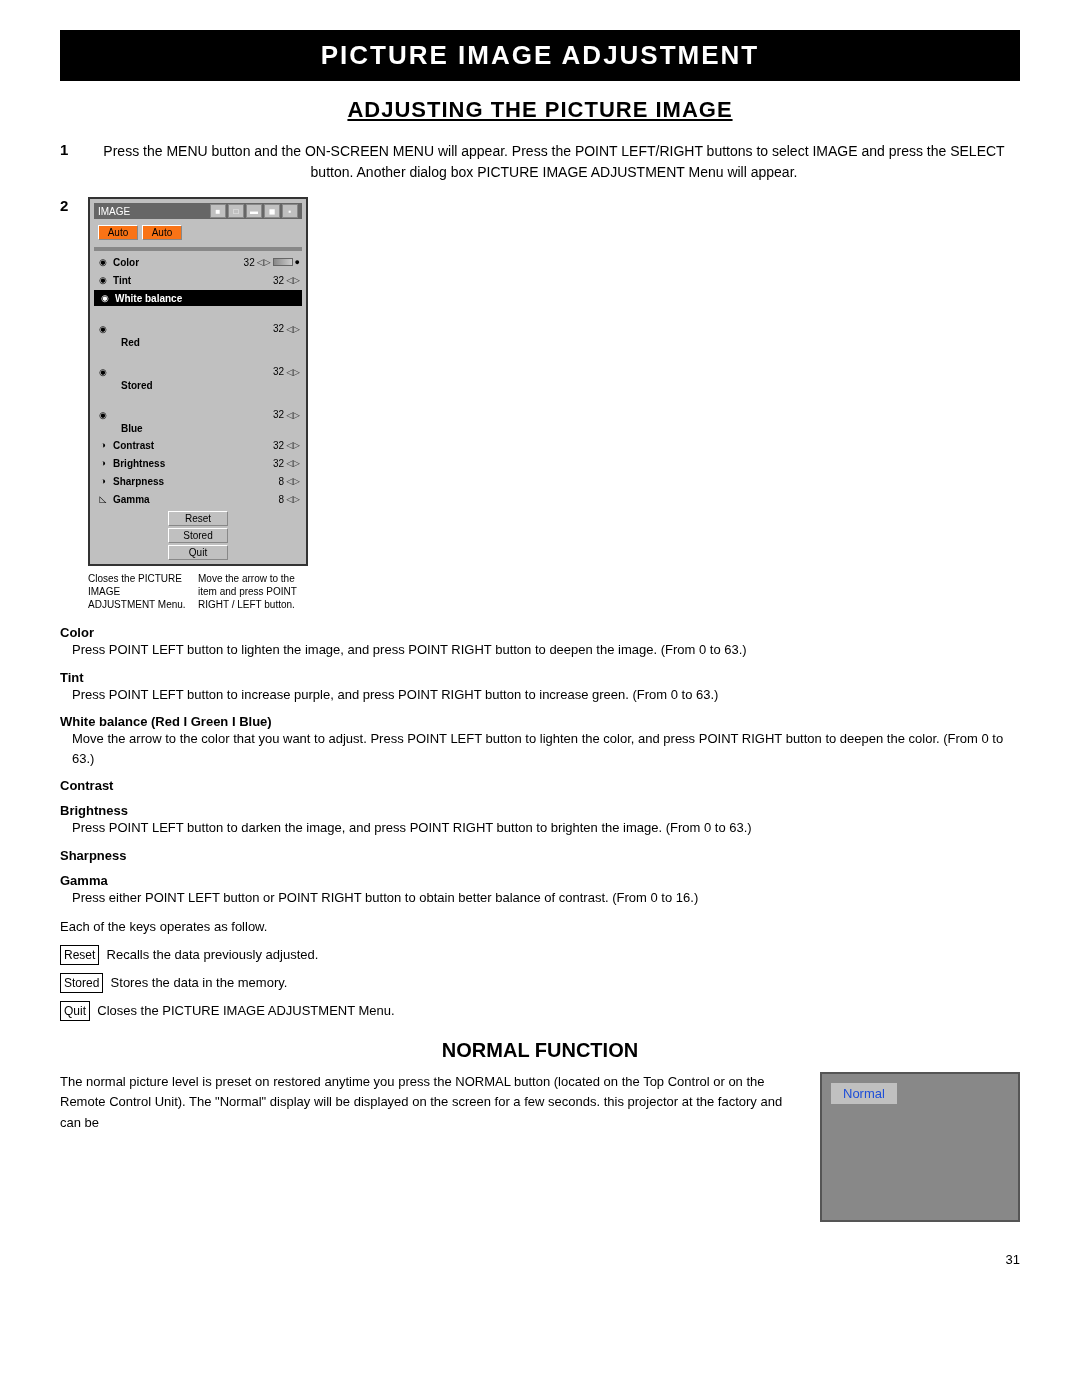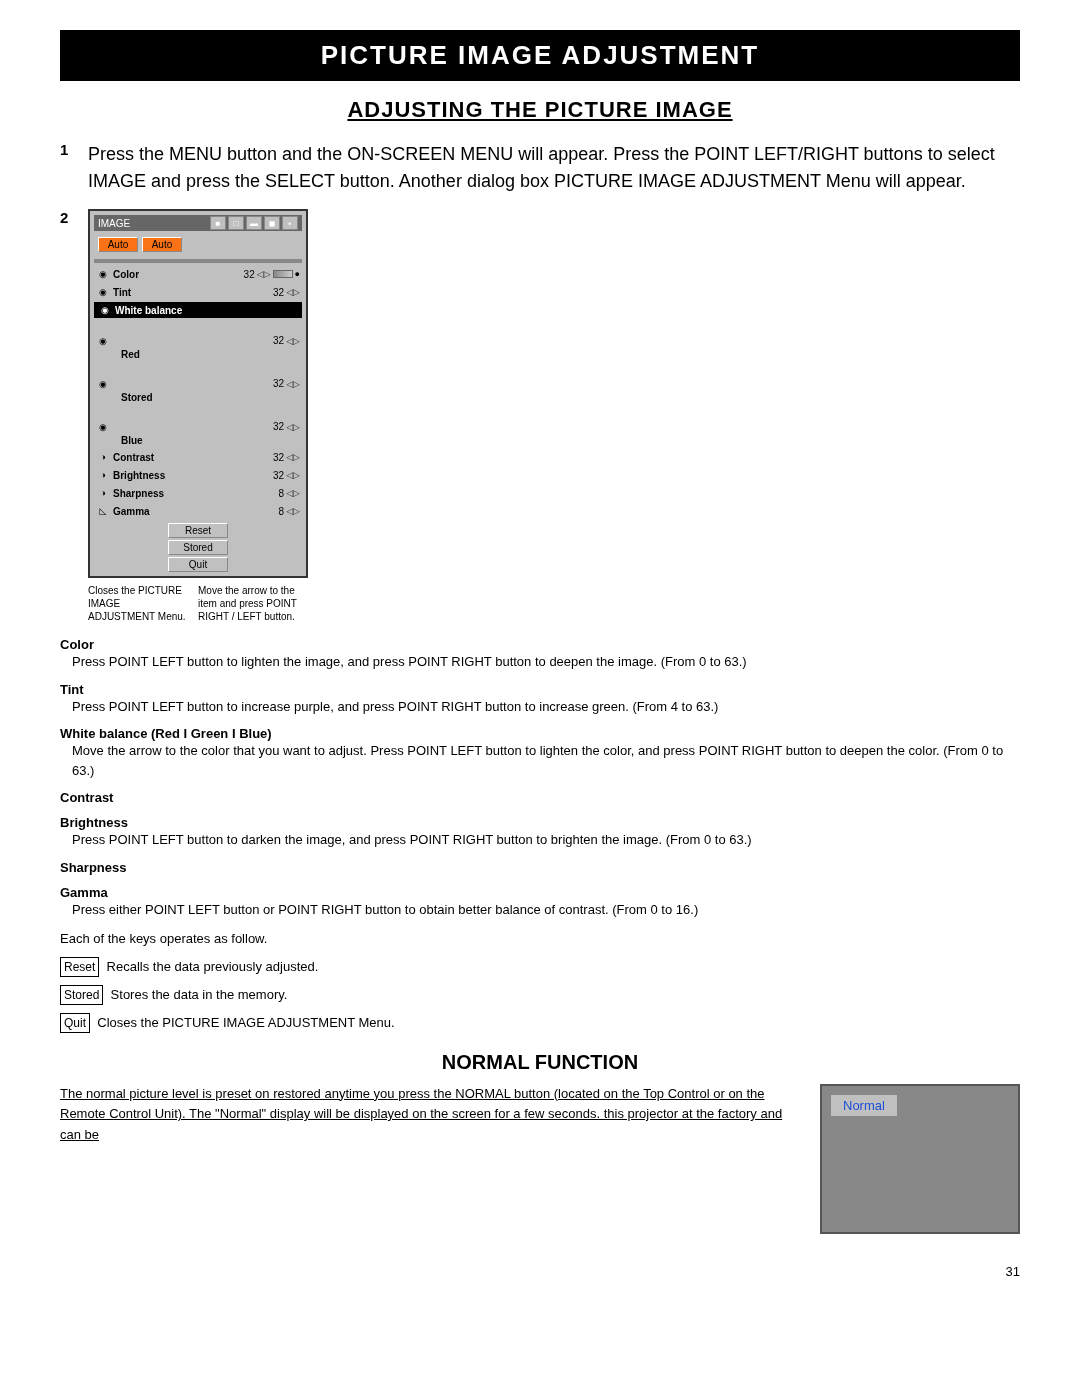--- a/index.html
+++ b/index.html
@@ -43,22 +43,23 @@
 
     .step-number {
       font-weight: bold;
       font-size: 15px;
       min-width: 28px;
       margin-top: 0;
     }
 
     .step-text {
       flex: 1;
-      font-size: 18px;
+      font-size: 14px;
       line-height: 1.5;
+      text-align: center;
     }
 
     .step2-row {
       display: flex;
       align-items: flex-start;
       gap: 20px;
     }
 
     .step2-text {
       flex: 1;
@@ -263,21 +264,20 @@
     .normal-section {
       display: flex;
       gap: 20px;
       align-items: flex-start;
     }
 
     .normal-text {
       flex: 1;
       font-size: 13px;
       line-height: 1.6;
-      text-decoration: underline;
     }
 
     .normal-image {
       width: 200px;
       height: 150px;
       background: #888;
       border: 2px solid #555;
       flex-shrink: 0;
       position: relative;
       display: flex;
@@ -427,21 +427,21 @@
 
 <div class="items-area">
 
   <div class="sub-section">
     <div class="sub-label">Color</div>
     <div class="sub-text">Press POINT LEFT button to lighten the image, and press POINT RIGHT button to deepen the image. (From 0 to 63.)</div>
   </div>
 
   <div class="sub-section">
     <div class="sub-label">Tint</div>
-    <div class="sub-text">Press POINT LEFT button to increase purple, and press POINT RIGHT button to increase green. (From 4 to 63.)</div>
+    <div class="sub-text">Press POINT LEFT button to increase purple, and press POINT RIGHT button to increase green. (From 0 to 63.)</div>
   </div>
 
   <div class="sub-section">
     <div class="sub-label">White balance (Red I Green I Blue)</div>
     <div class="sub-text">Move the arrow to the color that you want to adjust. Press POINT LEFT button to lighten the color, and press POINT RIGHT button to deepen the color. (From 0 to 63.)</div>
   </div>
 
   <div class="sub-section">
     <div class="sub-label">Contrast</div>
   </div>

